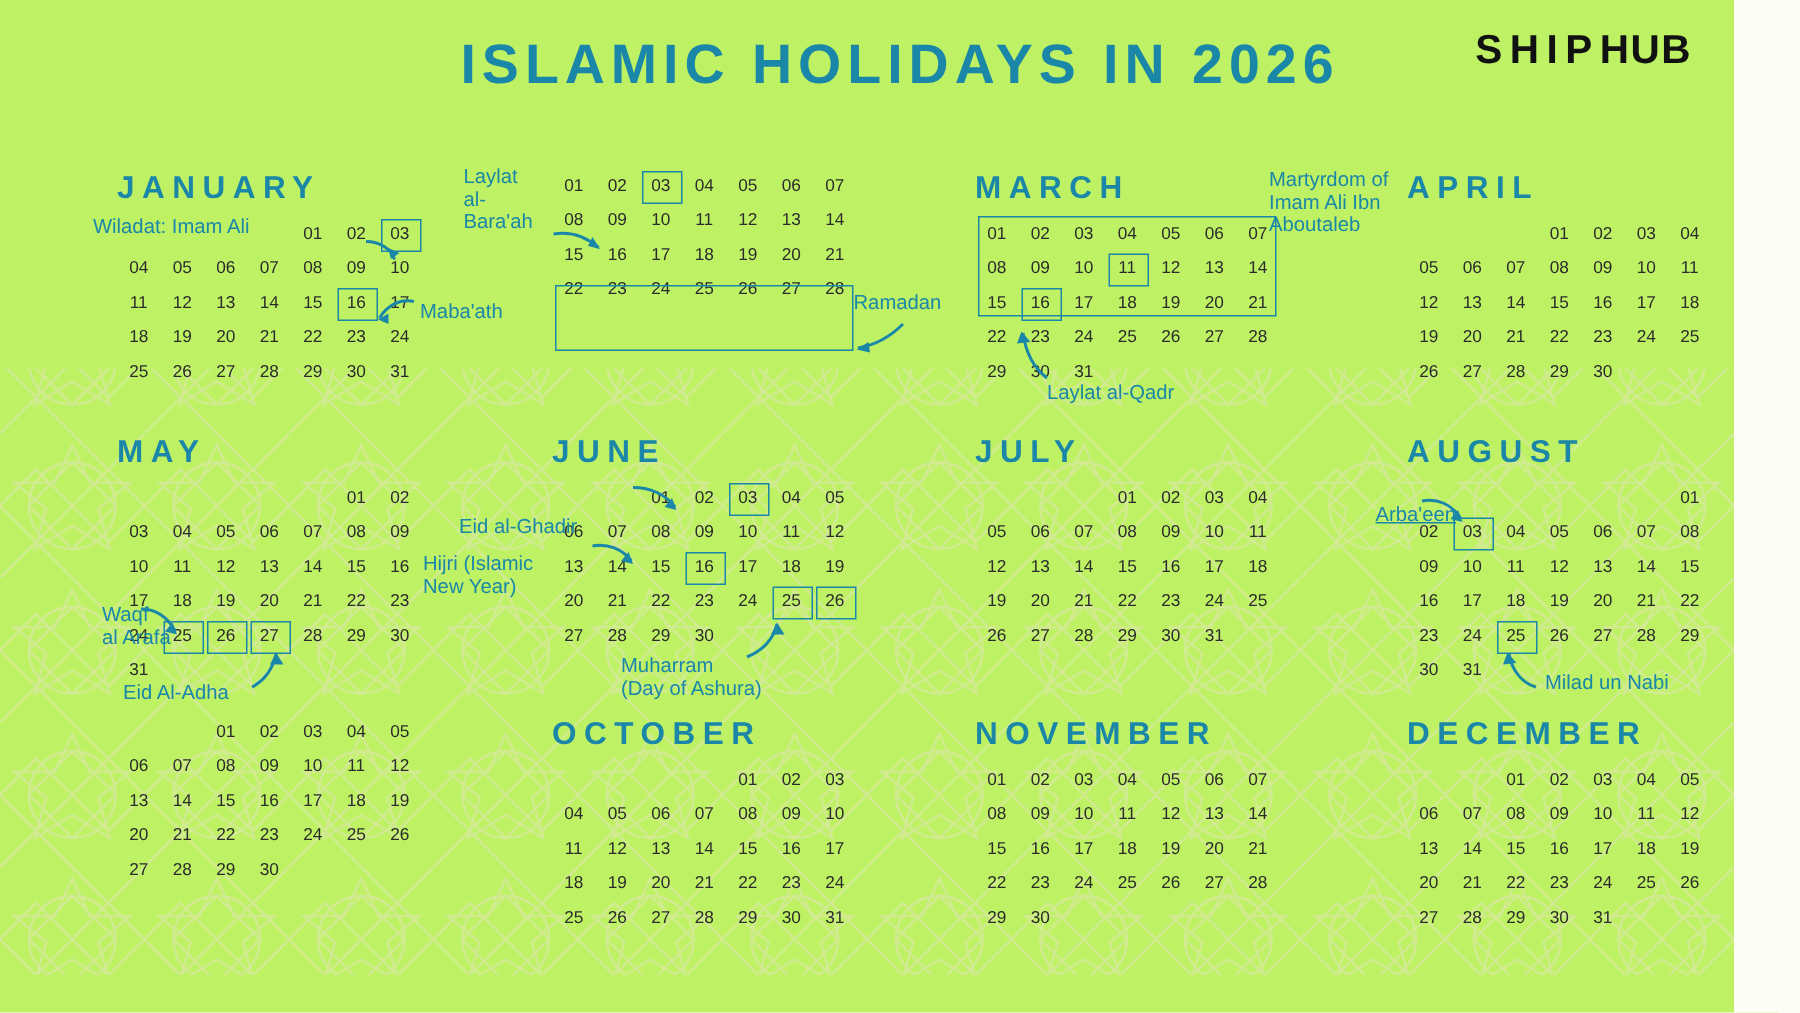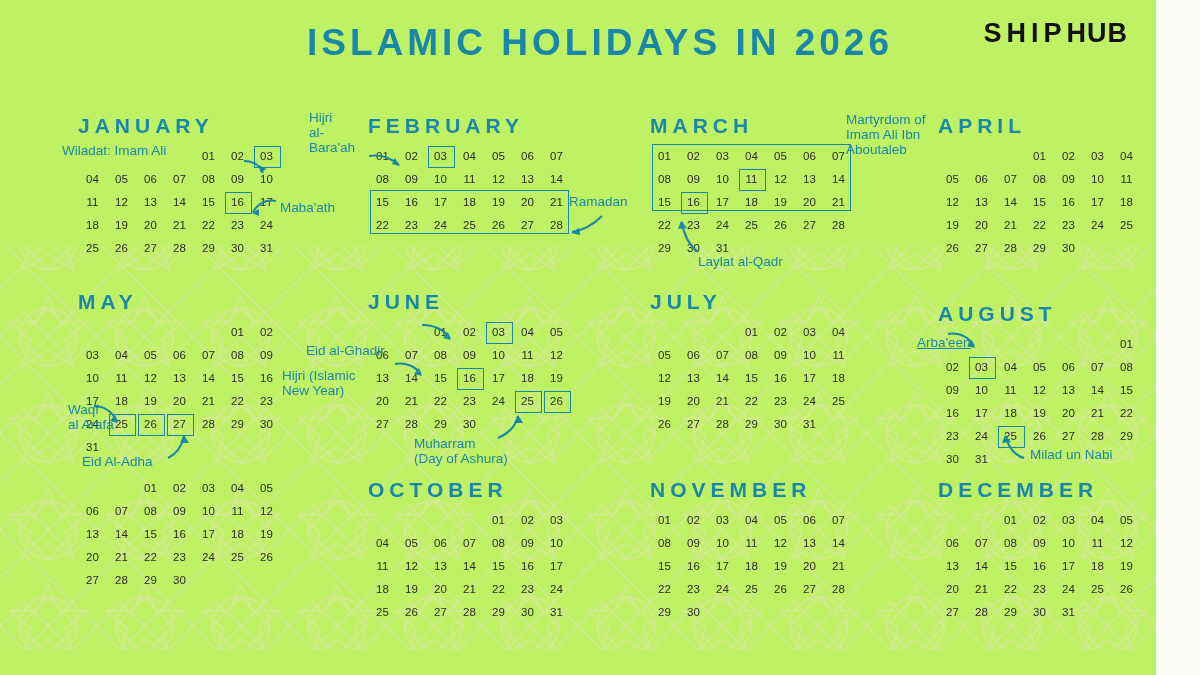--- a/index.html
+++ b/index.html
@@ -160,21 +160,20 @@
             <div class="day">26</div>
             <div class="day">27</div>
             <div class="day">28</div>
             <div class="day">29</div>
             <div class="day">30</div>
             <div class="day">31</div>
           </div>
         </div>
       </div>
       <div class="month" style="left: 368px; top: 114px; width: 210px;">
-        <div class="month-name">FEBRUARY</div>
         <div class="weeks">
           <div class="week">
             <div class="day">01</div>
             <div class="day">02</div>
             <div class="day marked">03</div>
             <div class="day">04</div>
             <div class="day">05</div>
             <div class="day">06</div>
             <div class="day">07</div>
           </div>
@@ -461,21 +460,21 @@
             <div class="day">26</div>
             <div class="day">27</div>
             <div class="day">28</div>
             <div class="day">29</div>
             <div class="day">30</div>
             <div class="day">31</div>
             <div class="day empty"></div>
           </div>
         </div>
       </div>
-      <div class="month" style="left: 938px; top: 302px; width: 210px;">
+      <div class="month" style="left: 938px; top: 290px; width: 210px;">
         <div class="month-name">AUGUST</div>
         <div class="weeks">
           <div class="week">
             <div class="day empty"></div>
             <div class="day empty"></div>
             <div class="day empty"></div>
             <div class="day empty"></div>
             <div class="day empty"></div>
             <div class="day empty"></div>
             <div class="day">01</div>
@@ -735,21 +734,21 @@
       <path d="M1,3 C10,3 18,8 20,15" stroke="#1b87a8" stroke-width="2" fill="none"></path>
       <path d="M20,16 L13,13 L20,9 Z" fill="#1b87a8" transform="rotate(55 20 13)"></path>
     </svg>
 
     <div class="note" style="left:280px; top:200px;">Maba'ath</div>
     <svg class="arrow" style="left:248px; top:196px;" width="30" height="26">
       <path d="M28,5 C18,3 10,8 5,16" stroke="#1b87a8" stroke-width="2" fill="none"></path>
       <path d="M4,17 L11,13 L11,20 Z" fill="#1b87a8"></path>
     </svg>
 
-    <div class="note" style="left:309px; top:110px; white-space:pre;">Hijri
+    <div class="note" style="left:309px; top:110px; white-space:pre;">Laylat
 al-
 Bara'ah</div>
     <svg class="arrow" style="left:367px; top:152px;" width="36" height="24">
       <path d="M2,4 C14,2 24,6 32,13" stroke="#1b87a8" stroke-width="2" fill="none"></path>
       <path d="M33,14 L25,12 L28,6 Z" fill="#1b87a8"></path>
     </svg>
 
     <div class="note" style="left:569px; top:194px;">Ramadan</div>
     <svg class="arrow" style="left:568px; top:212px;" width="36" height="26">
       <path d="M34,4 C26,12 16,18 4,20" stroke="#1b87a8" stroke-width="2" fill="none"></path>

